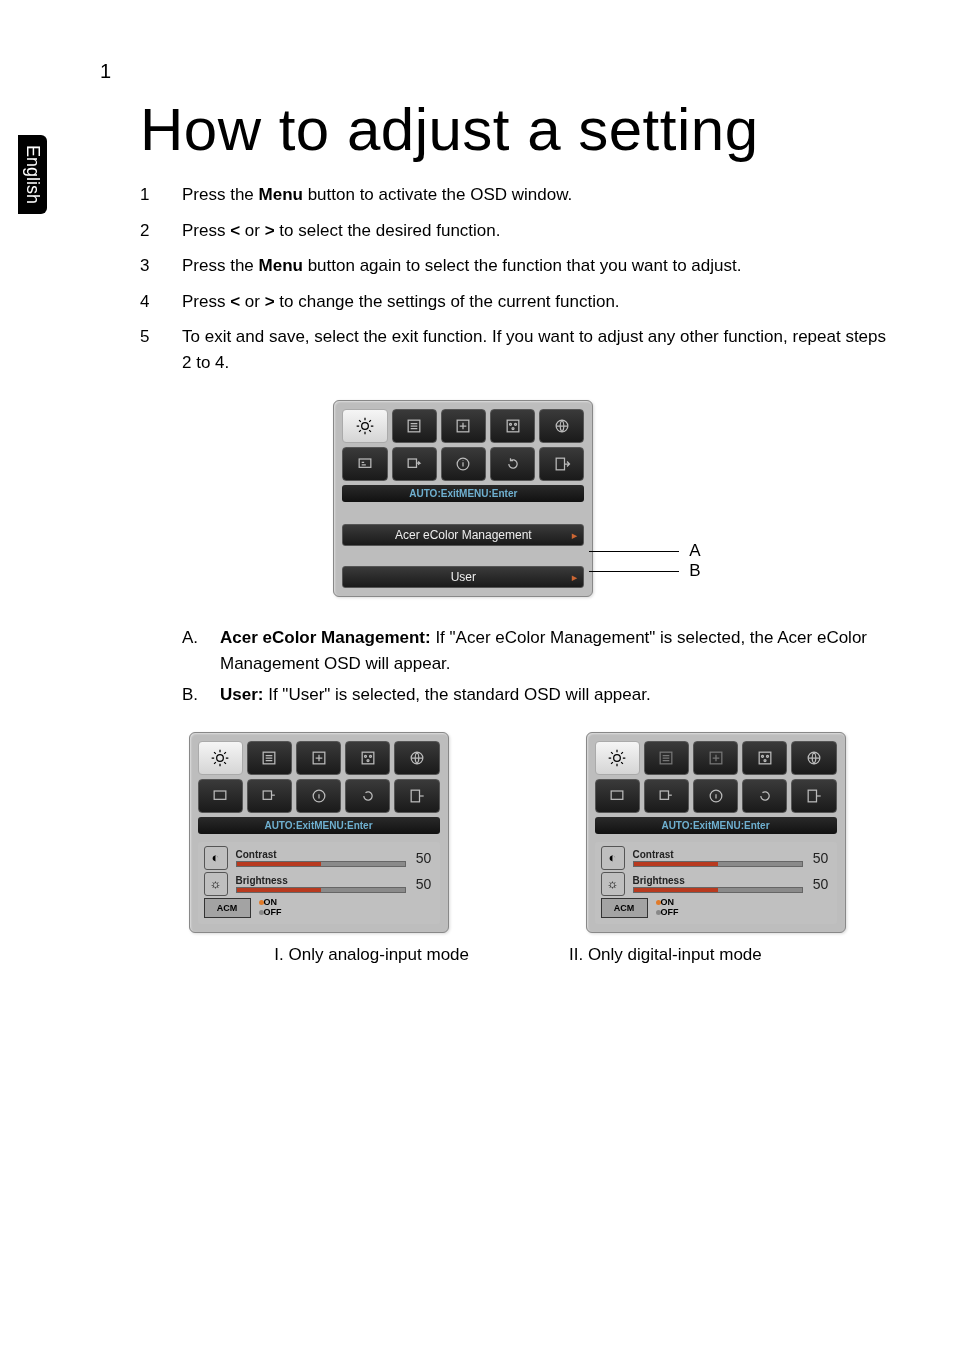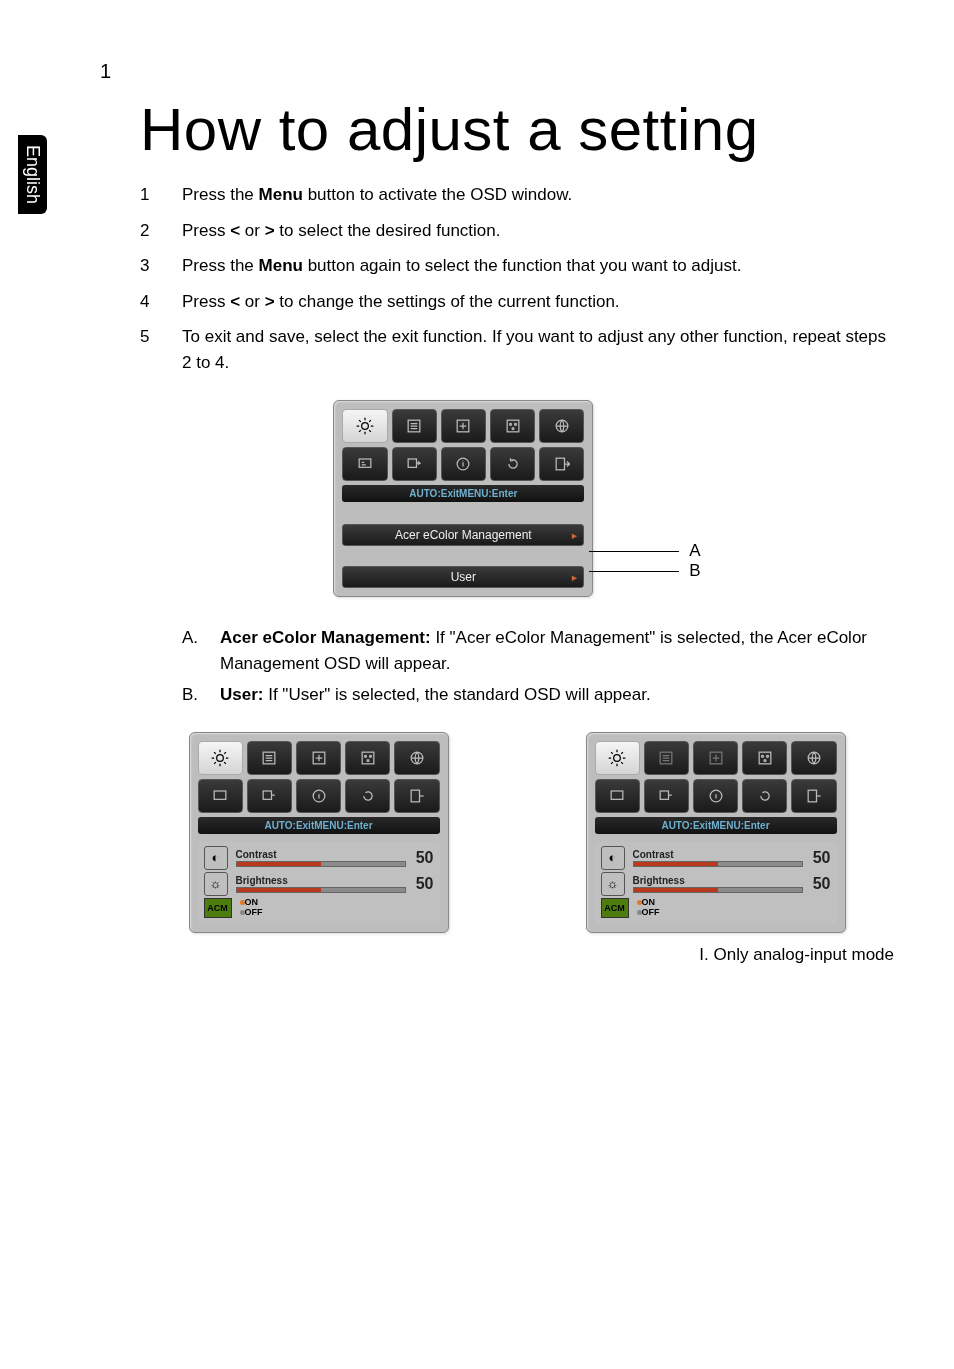--- a/index.html
+++ b/index.html
@@ -212,30 +212,30 @@
     border: 1px solid #666;
     position: relative;
     margin-top: 1px;
   }
   .setting-row .sbar .fill {
     position: absolute;
     left: 0; top: 0; bottom: 0;
     width: 50%;
     background: #b83a1f;
   }
-  .setting-row .sval { font-size: 16px; min-width: 20px; text-align: right; color: #222; font-weight: bold; }
+  .setting-row .sval { font-size: 14px; min-width: 20px; text-align: center; color: #222; }
   .acm-row {
     display: flex;
     align-items: center;
     gap: 8px;
   }
   .acm-icon {
-    width: 28px; height: 20px;
+    width: 47px; height: 20px;
     border: 1px solid #333;
-    background: #4d7c0f;
+    background: #a3a3a3;
     font-size: 9px;
     font-weight: 700;
     display:flex;align-items:center;justify-content:center;
   }
   .acm-opts { display: flex; flex-direction: column; font-size: 9px; font-weight: 700; line-height: 1.1; }
   .acm-opts .opt { display:flex; align-items:center; gap:0; }
   .dot { width:5px;height:5px;border-radius:50%;background:#888;display:inline-block; }
   .dot.on { background:#e07a2a; }
 
   .label-stack {
@@ -593,15 +593,16 @@
                 </span>
             </div>
           </div>
         </div>
       </div>
     </div>
   </div>
 
   <div class="captions">
     <div class="cap">I. Only analog-input mode</div>
+    <div class="cap right">II. Only digital-input mode</div>
   </div>
 
 </div>
 
 </body></html>

